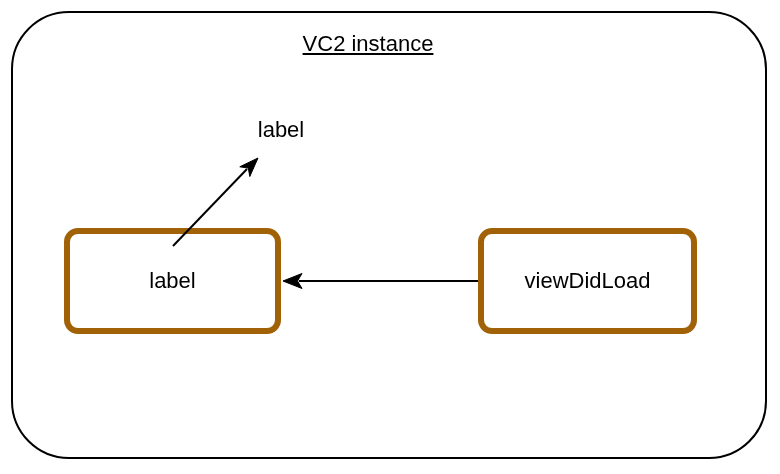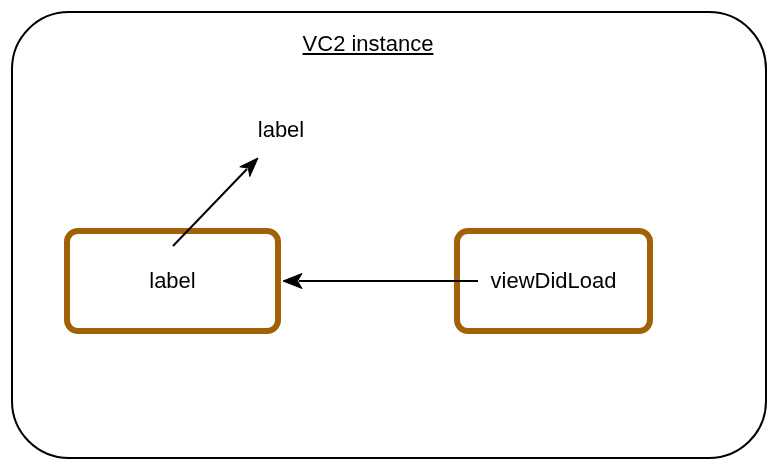--- a/index.html
+++ b/index.html
@@ -50,23 +50,23 @@
     white-space: nowrap;
     color: #000000;
   }
   .node-label {
     left: 64px;
     top: 228px;
     width: 217px;
     height: 106px;
   }
   .node-viewdidload {
-    left: 454px;
+    left: 478px;
     top: 228px;
-    width: 199px;
+    width: 219px;
     height: 106px;
   }
   .floating-annotation {
     position: absolute;
     left: 281px;
     top: 117px;
     transform: translateX(-50%);
     font-size: 22px;
     line-height: 26px;
     white-space: nowrap;

